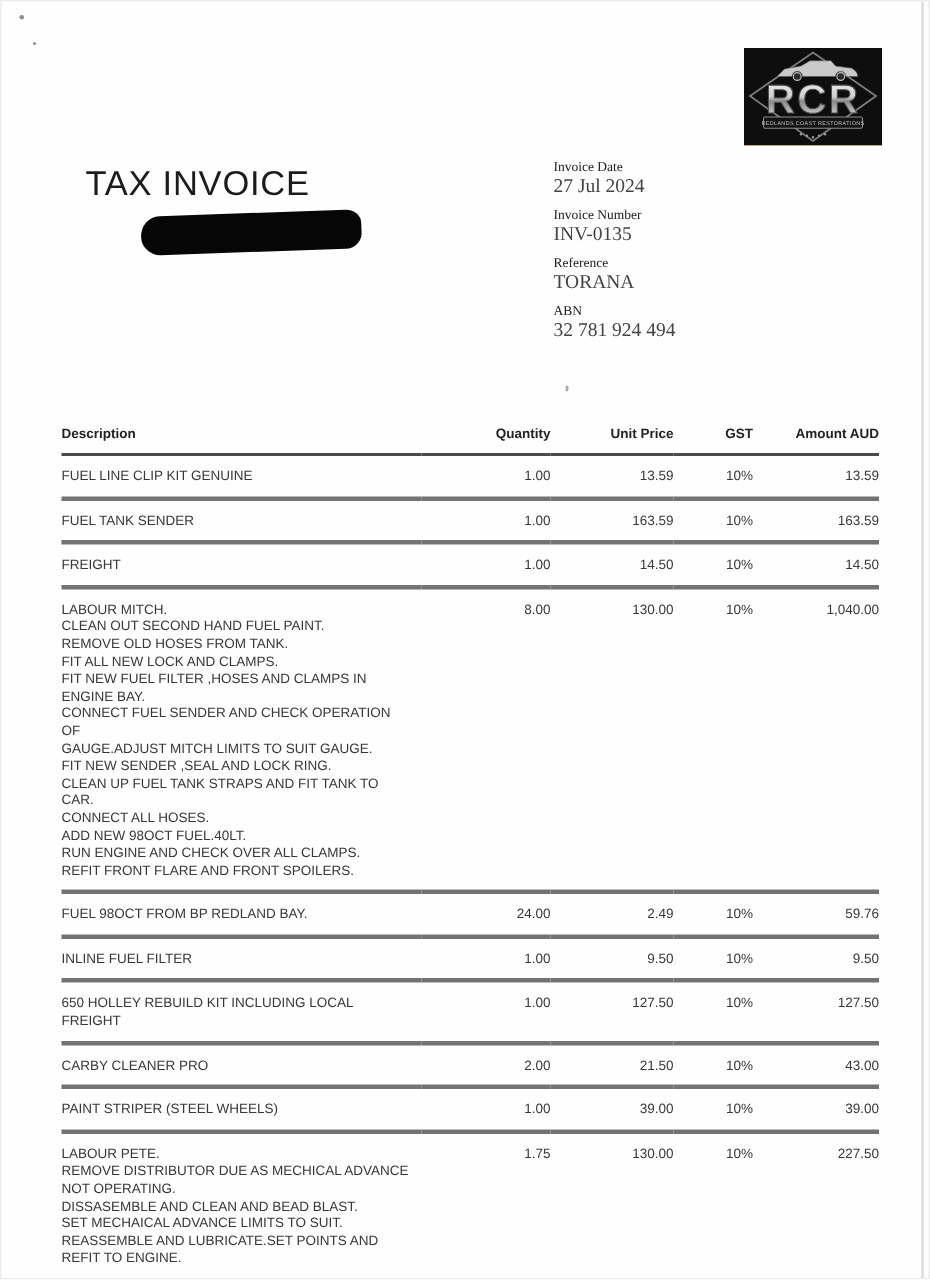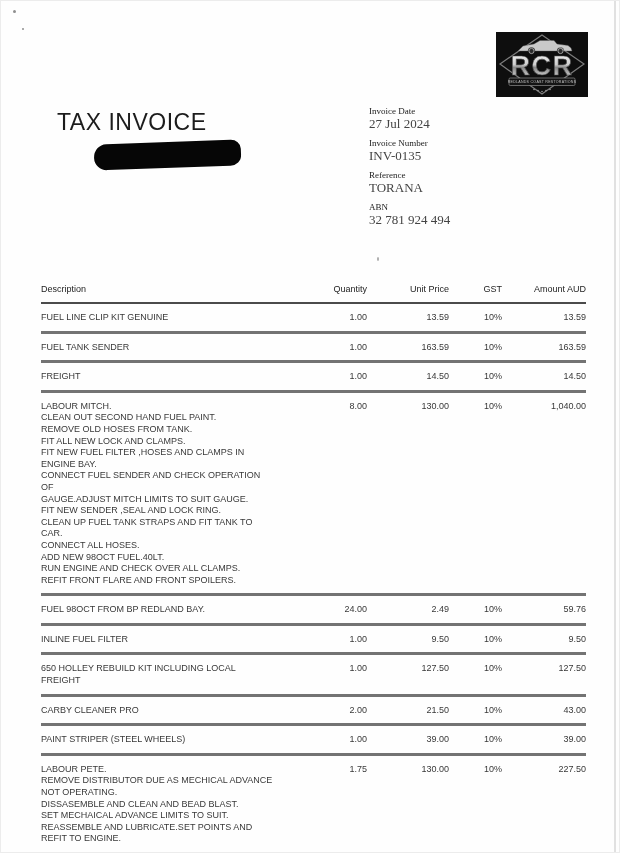--- a/index.html
+++ b/index.html
@@ -49,21 +49,21 @@
   
   .addr-block { position:absolute; left:478px; top:105px; width:118px; }
   .addr-line { font-size:9px; line-height:11.8px; color:#3c3c3c; }
 
   
   .items-table {
     position:absolute; left:40px; top:283px; width:545px;
     border-collapse:collapse; table-layout:fixed;
   }
   .items-table th {
-    font-size:9px; font-weight:400; color:#232323;
+    font-size:9px; font-weight:700; color:#232323;
     padding:0 0 8px 0; border-bottom:2px solid #4b4b4b;
     text-align:right; vertical-align:bottom;
   }
   .items-table th.c-desc { text-align:left; }
   .items-table td {
     font-size:9px; color:#383838;
     padding:8px 0 7px 0; border-bottom:3px solid #737373;
     text-align:right; vertical-align:top; line-height:11.6px;
   }
   .items-table td.c-desc { text-align:left; padding-right:8px; }

